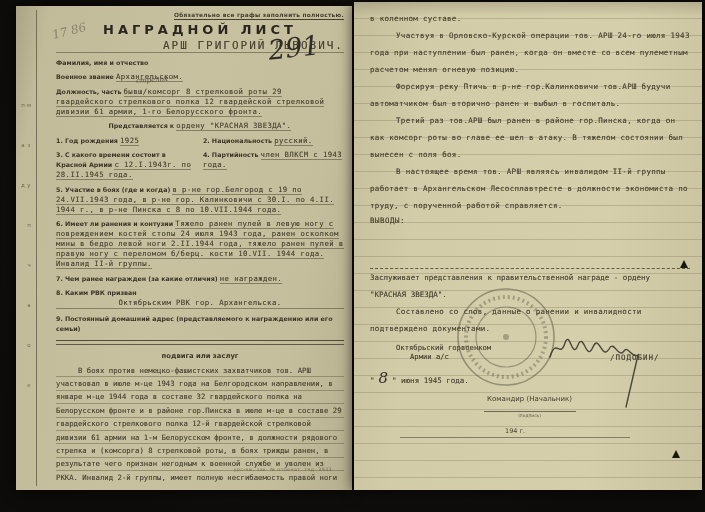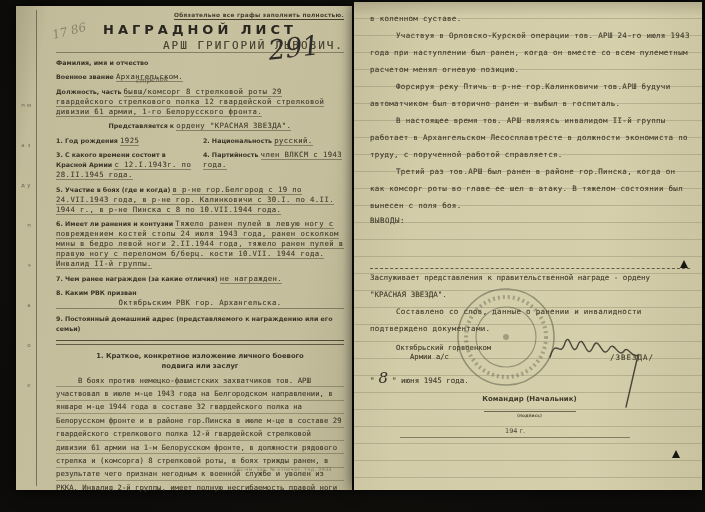--- a/index.html
+++ b/index.html
@@ -63,21 +63,21 @@
     border-bottom:1px dashed rgba(66,60,46,.8);height:12px;margin-top:2px;}
   #conclusion-text{font-size:7.5px;line-height:17px;}
   #sig-block{position:relative;height:70px;}
   #signatory{position:absolute;left:26px;top:6px;font-size:7.2px;line-height:9px;}
   #signatory .l2{margin-left:14px;}
   #sig-name{position:absolute;left:240px;top:16px;font-size:7.5px;letter-spacing:1px;}
   #date-line{position:absolute;left:0px;top:32px;font-size:7.5px;}
   #date-day{font-size:15px;margin:0 4px;}
   #stamp{position:absolute;left:84px;top:-52px;opacity:.75;}
   #signature-svg{position:absolute;left:178px;top:-18px;}
-  #commander-block{position:absolute;left:0;right:1px;bottom:66px;text-align:center;font-weight:bold;}
+  #commander-block{position:absolute;left:0;right:1px;bottom:66px;text-align:center;}
   #commander-label{font-size:7px;color:#3f3a2c;}
   #sig-caption-line{width:92px;margin:8px auto 0;border-top:1px solid rgba(66,60,46,.7);
     font-size:4.4px;color:rgba(66,60,46,.8);padding-top:1px;}
   #year-row{position:absolute;left:30px;right:60px;bottom:46px;
     border-bottom:1px solid rgba(66,60,46,.55);font-size:6.5px;color:#4a4434;
     text-align:center;height:10px;}
   
   .blot{position:absolute;width:0;height:0;border-left:4px solid transparent;
     border-right:4px solid transparent;border-bottom:8px solid #181611;}
 </style>
@@ -161,37 +161,36 @@
       </div>
 
       <div class="frow print">
         <span>9. Постоянный домашний адрес (представляемого к награждению или его семьи)</span>
         <span class="typed uline"></span>
       </div>
 
       <div id="double-rule"></div>
 
       <div id="section-head">
-        <div>1. Краткое, конкретное изложение личного боевого</div>
         <div>подвига или заслуг</div>
       </div>
 
       <div id="feat-body" class="typed">В боях против немецко-фашистских захватчиков тов. АРШ участвовал в июле м-це 1943 года на Белгородском направлении, в январе м-це 1944 года в составе 32 гвардейского полка на Белорусском фронте и в районе гор.Пинска в июле м-це в составе 29 гвардейского стрелкового полка 12-й гвардейской стрелковой дивизии 61 армии на 1-м Белорусском фронте, в должности рядового стрелка и (комсорга) 8 стрелковой роты, в боях трижды ранен, в результате чего признан негодным к военной службе и уволен из РККА. Инвалид 2-й группы, имеет полную несгибаемость правой ноги</div>
 
       <div id="printer-mark">урс-чм, зак. № отпечат. тчд. 3933</div>
     </div>
   </div>
 
   <div class="page" id="right-page">
     <div id="rp-inner">
       <p class="typed">в коленном суставе.</p>
       <p class="typed indent">Участвуя в Орловско-Курской операции тов. АРШ 24-го июля 1943 года при наступлении был ранен, когда он вместе со всем пулеметным расчетом менял огневую позицию.</p>
       <p class="typed indent">Форсируя реку Птичь в р-не гор.Калинковичи тов.АРШ будучи автоматчиком был вторично ранен и выбыл в госпиталь.</p>
+      <p class="typed indent">Третий раз тов.АРШ был ранен в районе гор.Пинска, когда он как комсорг роты во главе ее шел в атаку. В тяжелом состоянии был вынесен с поля боя.</p>
       <p class="typed indent">В настоящее время тов. АРШ являясь инвалидом II-й группы работает в Архангельском Лесосплавтресте в должности экономиста по труду, с порученной работой справляется.</p>
-      <p class="typed indent">Третий раз тов.АРШ был ранен в районе гор.Пинска, когда он как комсорг роты во главе ее шел в атаку. В тяжелом состоянии был вынесен с поля боя.</p>
 
       <div id="conclusion">
         <div id="conclusion-label" class="typed">ВЫВОДЫ:</div>
         <div id="conclusion-text" class="typed">Заслуживает представления к правительственной награде - ордену "КРАСНАЯ ЗВЕЗДА".</div>
       </div>
 
       <p class="typed indent">Составлено со слов, данные о ранении и инвалидности подтверждено документами.</p>
 
       <div id="sig-block">
         <svg id="stamp" width="104" height="104" viewBox="0 0 104 104">
@@ -200,21 +199,21 @@
           <circle cx="52" cy="52" r="30" fill="none" stroke="rgba(75,78,62,.6)" stroke-width="1.2"></circle>
           <circle cx="52" cy="52" r="3" fill="rgba(75,78,62,.5)"></circle>
         </svg>
         <div id="signatory" class="typed">
           <div>Октябрьский горвоенком</div>
           <div class="l2">Армии а/с</div>
         </div>
         <svg id="signature-svg" width="110" height="90" viewBox="0 0 110 90">
           <path d="M2,38 C8,18 12,40 17,24 C22,10 24,42 30,26 C36,12 38,44 45,28 C51,14 54,42 61,30 C66,20 70,40 76,32 C80,26 84,40 90,36 L78,88" fill="none" stroke="rgba(48,46,40,.85)" stroke-width="1.4" stroke-linecap="round"></path>
         </svg>
-        <div id="sig-name" class="typed">/ЗВЕЗДА/</div>
+        <div id="sig-name" class="typed">/ПОДОБИН/</div>
         <div id="date-line">
           <span class="typed">"</span><span class="hand" id="date-day">8</span><span class="typed">" июня 1945 года.</span>
         </div>
       </div>
 
       <div id="commander-block">
         <div id="commander-label">Командир (Начальник)</div>
         <div id="sig-caption-line">(подпись)</div>
       </div>
       <div id="year-row">194    г.</div>

